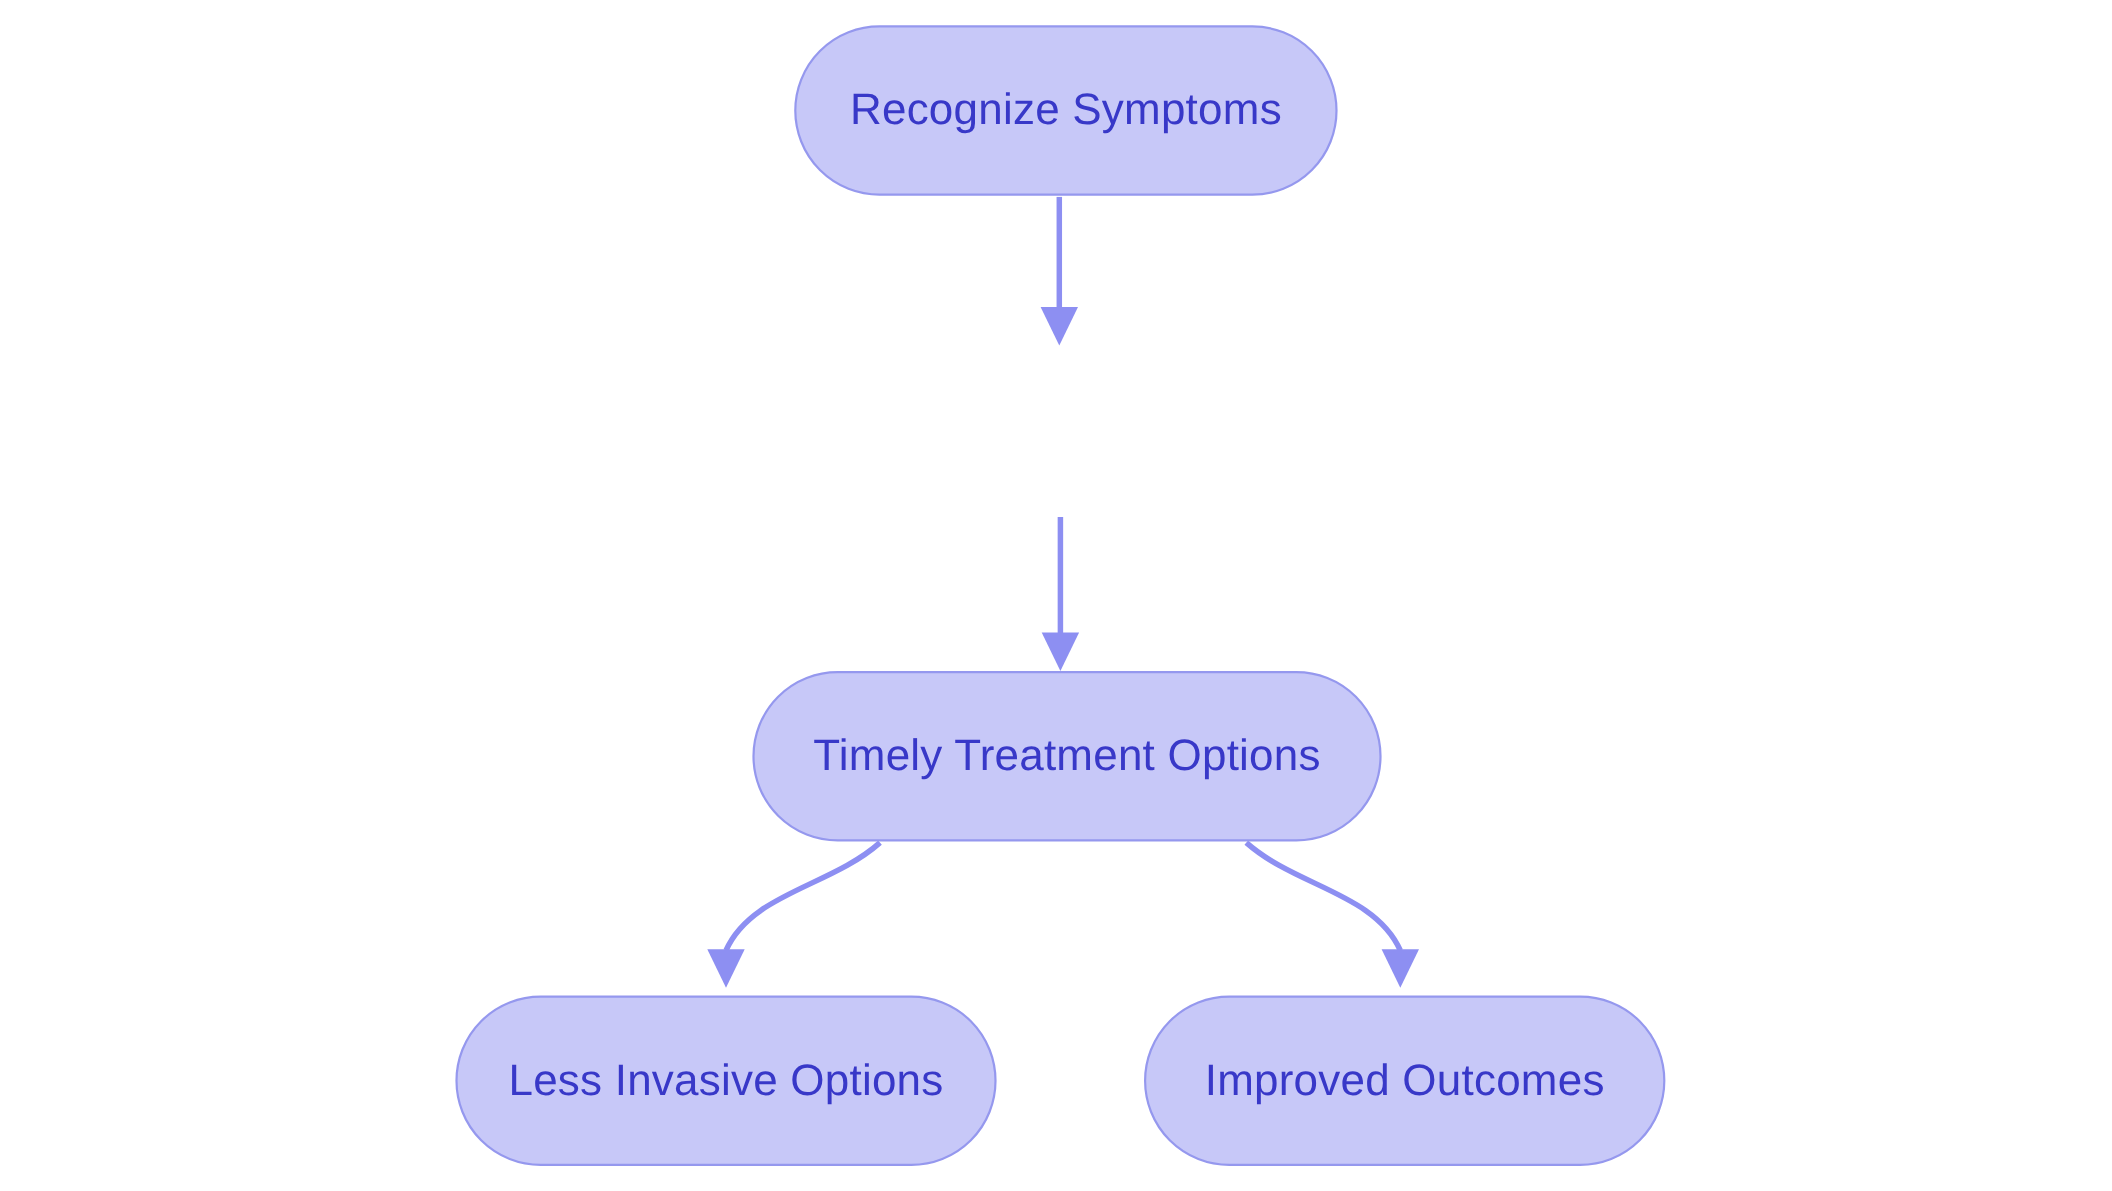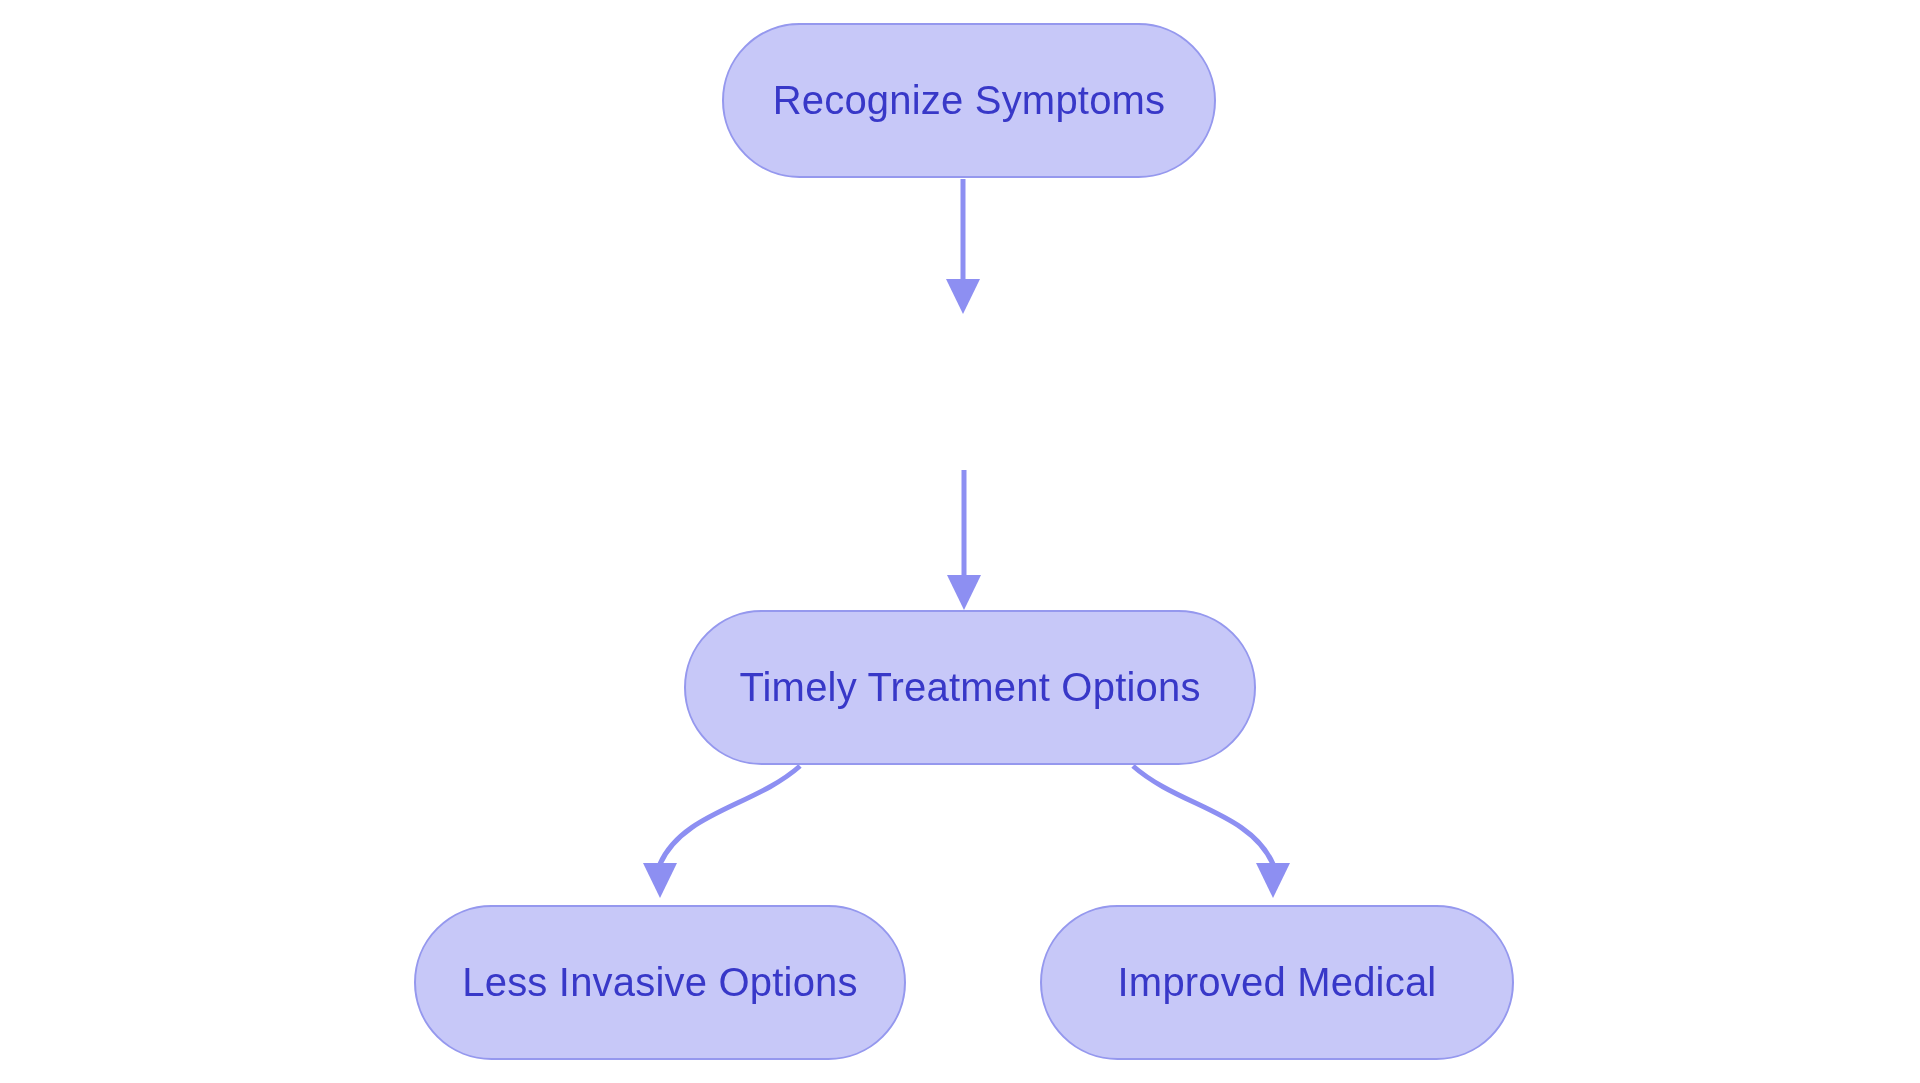--- a/index.html
+++ b/index.html
@@ -93,16 +93,16 @@
 
   <div class="node node-3">
     <span>Timely Treatment Options</span>
   </div>
 
   <div class="node node-4">
     <span>Less Invasive Options</span>
   </div>
 
   <div class="node node-5">
-    <span>Improved Medical</span>
+    <span>Improved Outcomes</span>
   </div>
 
 </div>
 
 </body></html>

